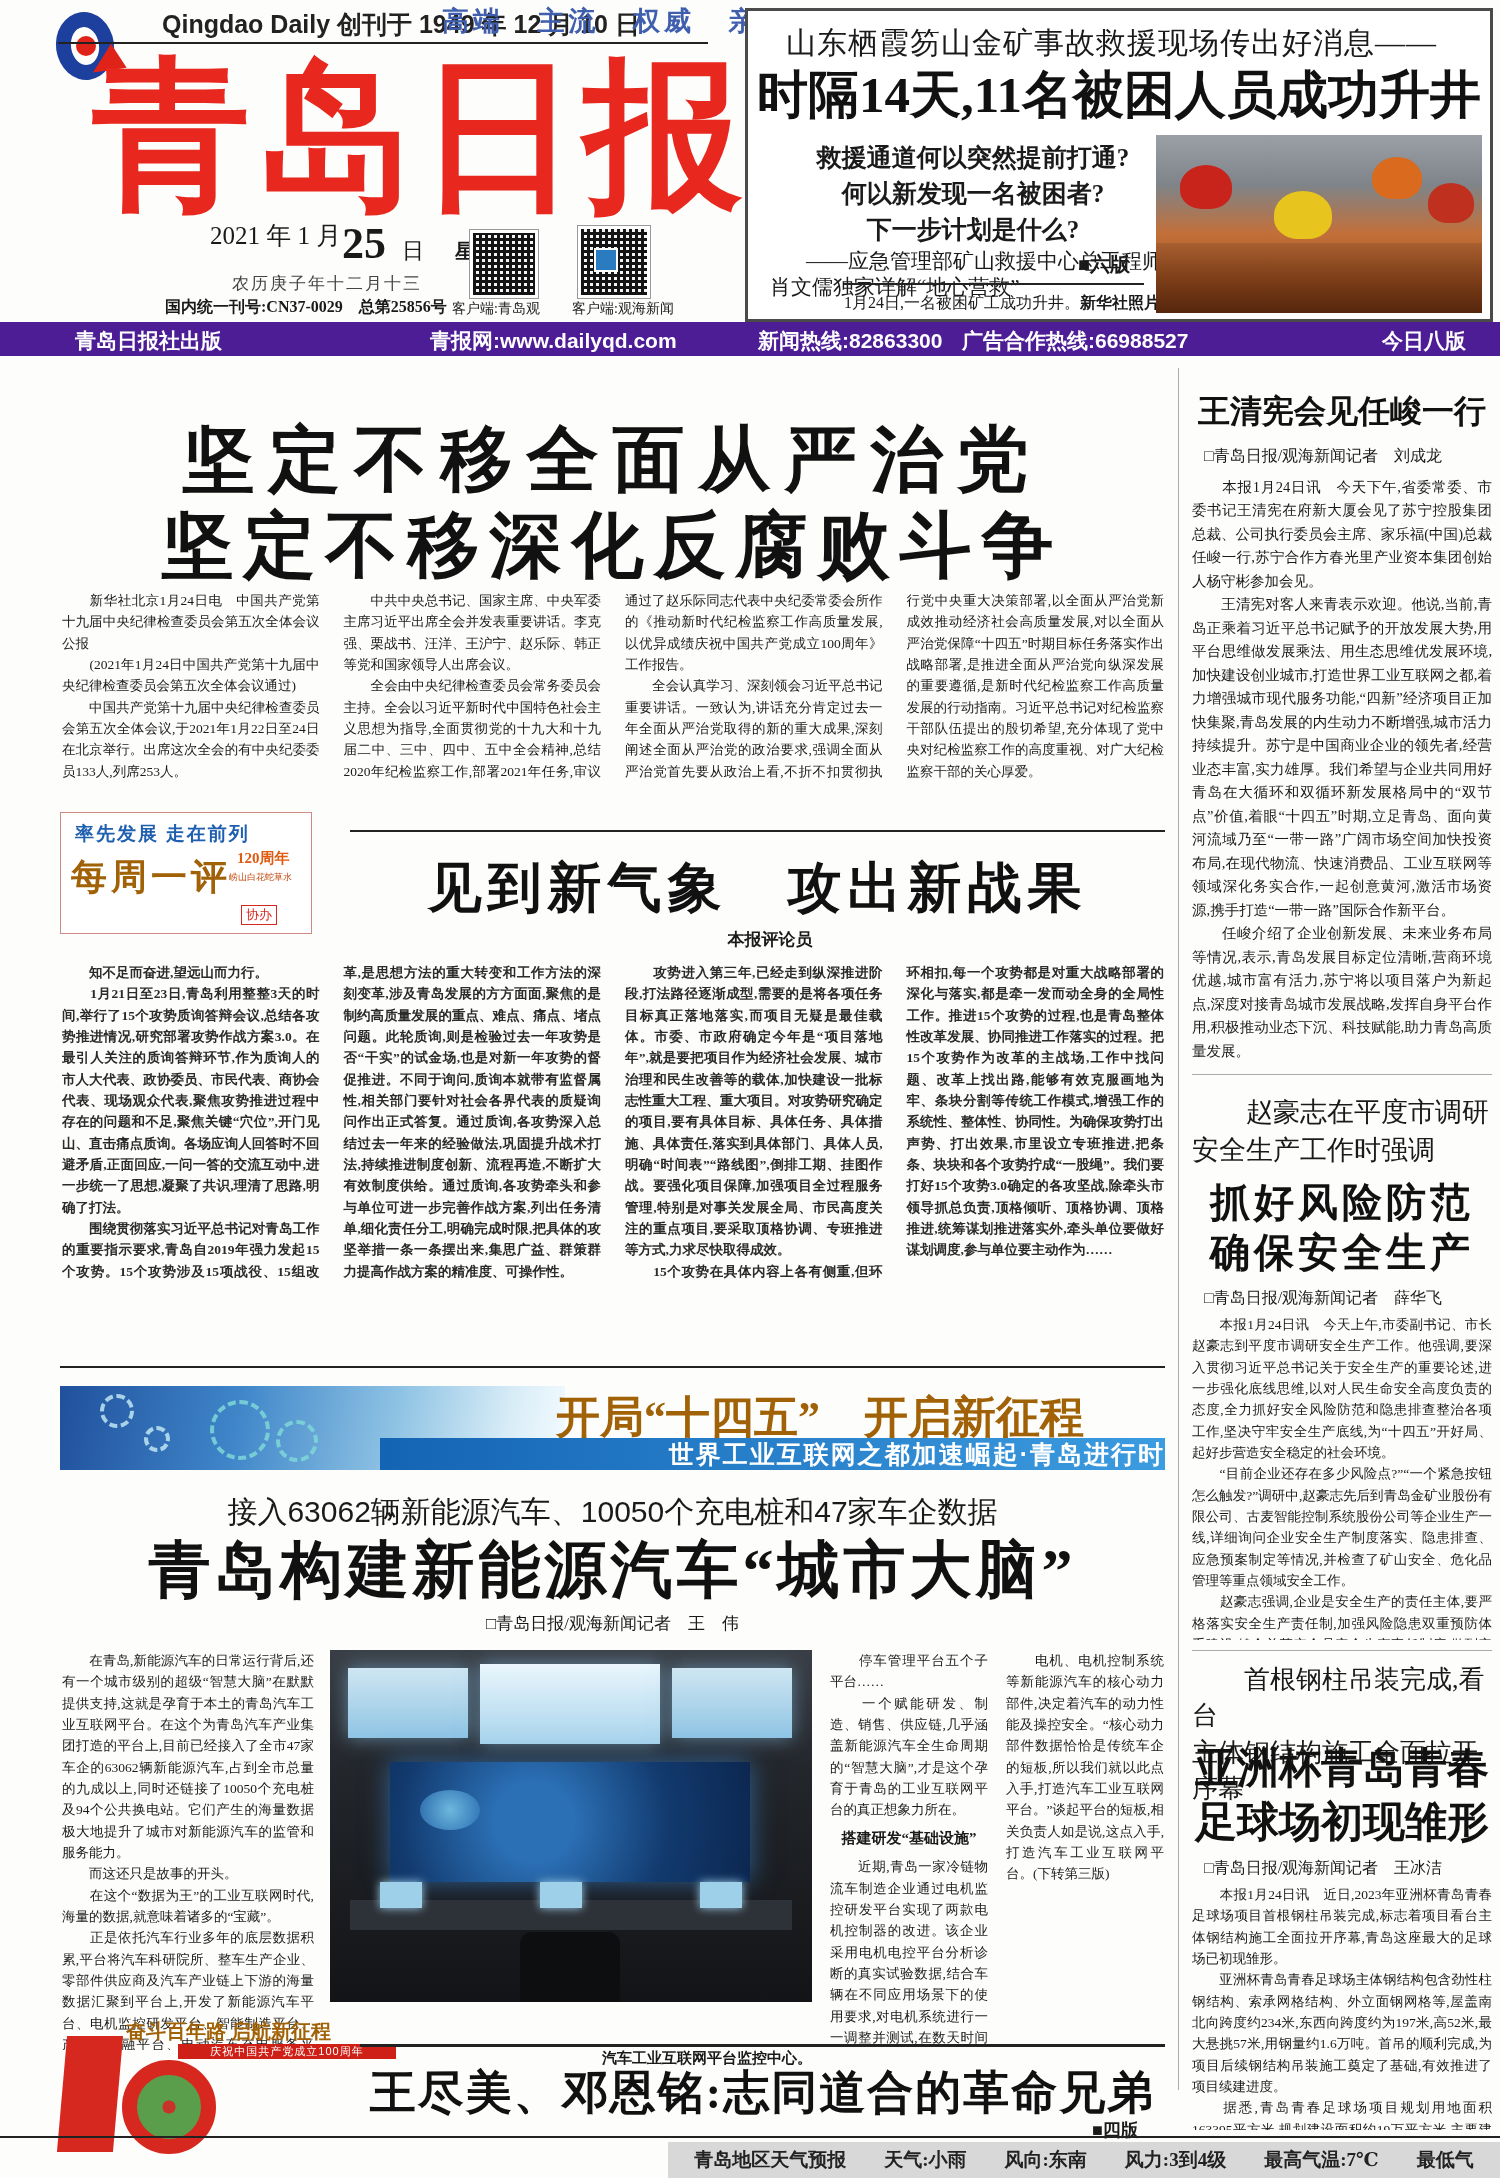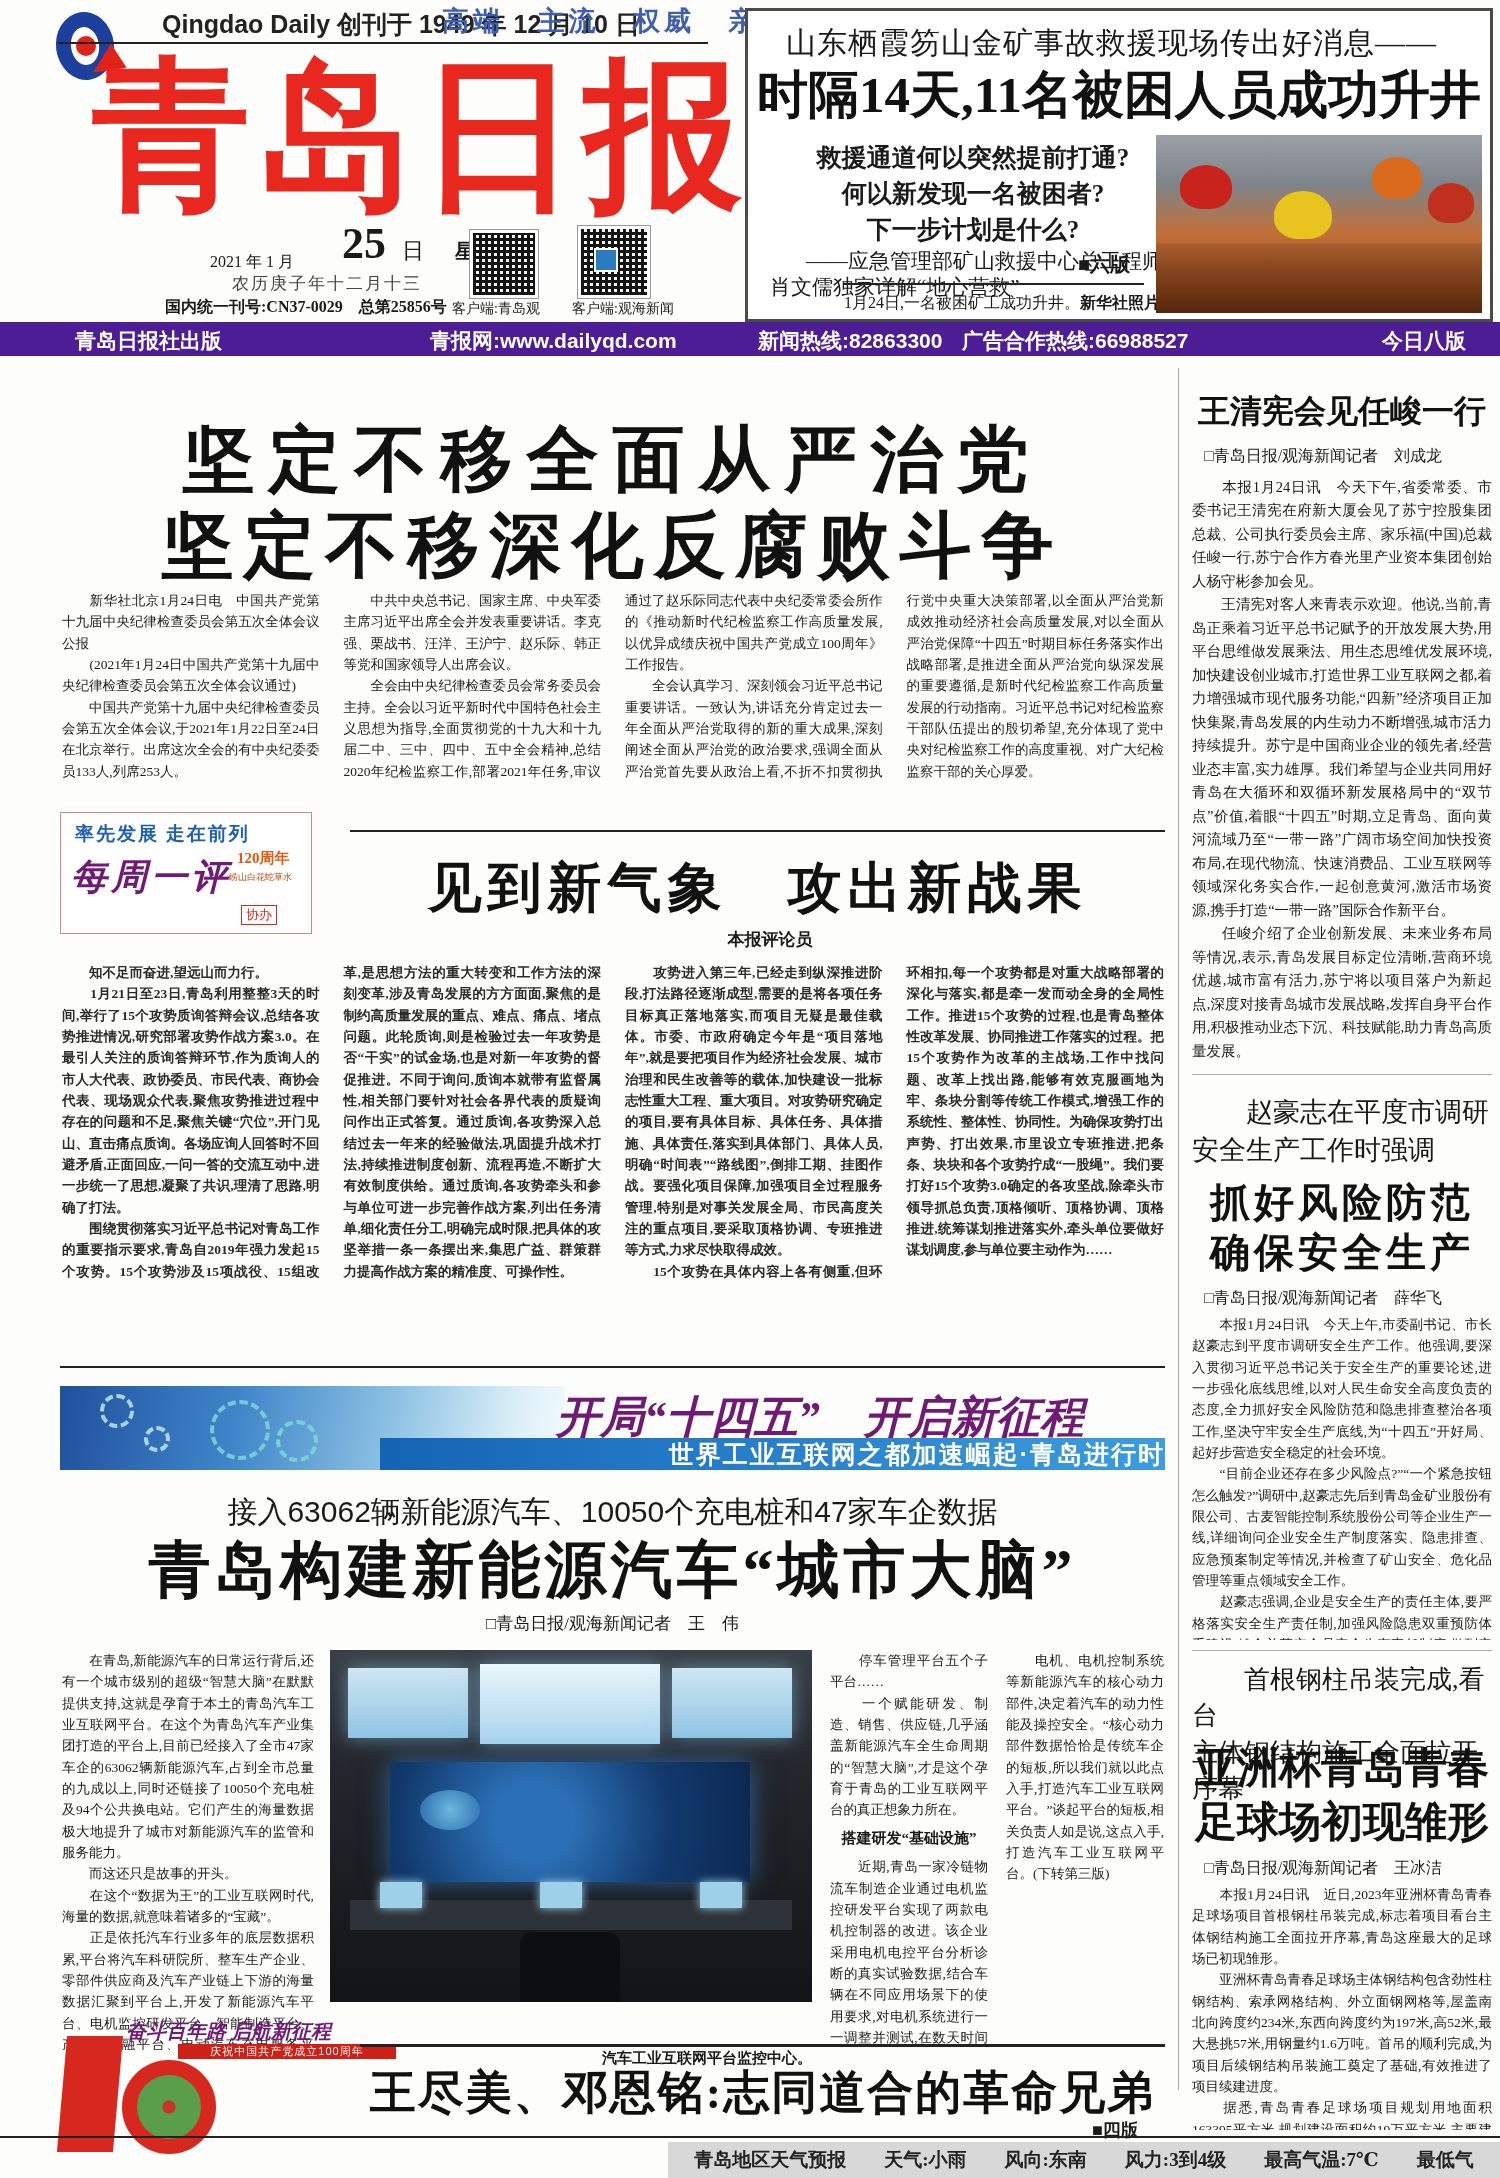--- a/index.html
+++ b/index.html
@@ -34,21 +34,21 @@
   #rescuePhoto .helmet{position:absolute;border-radius:50% 50% 42% 42%;}
   #monPhoto{background:linear-gradient(180deg,#3a3f46 0%,#23262b 34%,#1a1c20 70%,#131417 100%);overflow:hidden;}
   #monPhoto .scr{position:absolute;background:linear-gradient(180deg,#cfe6f2,#8fc4e4);box-shadow:0 0 18px rgba(140,200,240,.55);}
   
   #wkBox{border:1px solid #d08a84;background:#fff;}
   .kai{color:#2b2b2b;font-weight:bold;}
   
   #bannerImg{background:linear-gradient(100deg,#20509c 0%,#3f86c9 35%,#8fc3e4 66%,#d9edf7 88%,#f4fbff 100%);overflow:hidden;}
   .gear{position:absolute;border-radius:50%;border:4px dashed #7fd8d8;opacity:.85;}
   #ribbon{background:linear-gradient(90deg,#1464b4,#3c9ce0);color:#fff;font-weight:bold;font-size:25px;letter-spacing:2px;font-family:"Liberation Sans",sans-serif;text-align:right;}
-  .redcal{color:#701a75;font-weight:900;font-style:italic;}
+  .redcal{color:#a16207;font-weight:900;}
   
   #oneShape{background:#d6281e;transform:skewX(-5deg);}
   #zeroRing{border:15px solid #d6281e;border-radius:50%;background:radial-gradient(circle at 50% 50%,#c9342a 0 14%,#5a9e4c 15% 72%,#2f7a38 100%);box-sizing:border-box;}
   #partyStrip{background:#cf2017;color:#fff;font-size:11px;line-height:15px;letter-spacing:1px;font-family:"Liberation Sans",sans-serif;}
   
   #weather{background:#d8d8d8;color:#222;font-weight:bold;font-size:19px;line-height:36px;}
   .body-sm{font-size:13.5px;line-height:1.58;overflow:hidden;}
   .body-md{font-size:14.5px;line-height:1.62;overflow:hidden;}
   .byline{font-size:16px;}
 </style>
@@ -61,21 +61,21 @@
     <div id="logoQ" class="abs" style="left:4px;top:4px;"></div>
     <div id="logoDot" class="abs" style="left:24px;top:28px;"></div>
     <div id="logoFlag" class="abs" style="left:48px;top:40px;"></div>
   </div>
   <div class="abs" style="left:162px;top:8px;font-size:25px;font-weight:bold;font-family:'Liberation Sans',sans-serif;color:#222;">Qingdao Daily  创刊于 1949 年 12 月 10 日</div>
   <div class="abs slogan" style="left:442px;top:3px;">高端 主流 权威 亲民</div>
   <div class="abs rule" style="left:58px;top:42px;width:650px;height:2px;"></div>
 
   <div class="abs masthead" style="left:92px;top:58px;width:700px;">青岛日报</div>
 
-  <div class="abs" style="left:210px;top:252px;font-size:16px;">2021 年 1 月</div>
+  <div class="abs" style="left:210px;top:219px;font-size:25px;">2021 年 1 月</div>
   <div class="abs" style="left:342px;top:218px;font-size:44px;font-weight:bold;">25</div>
   <div class="abs" style="left:402px;top:236px;font-size:22px;">日</div>
   <div class="abs" style="left:455px;top:238px;font-size:20px;font-weight:bold;">星期一</div>
   <div class="abs" style="left:232px;top:272px;font-size:17px;color:#444;letter-spacing:2px;">农历庚子年十二月十三</div>
   <div class="abs" style="left:165px;top:297px;font-size:16px;font-weight:bold;">国内统一刊号:CN37-0029　总第25856号</div>
 
   <div class="qr abs" style="left:470px;top:230px;width:62px;height:62px;"></div>
   <div class="abs" style="left:452px;top:300px;font-size:14px;">客户端:青岛观</div>
   <div class="qr abs" style="left:578px;top:226px;width:66px;height:66px;"></div>
   <div class="abs" style="left:594px;top:248px;width:20px;height:20px;background:#2a7bc0;border:2px solid #fff;"></div>

